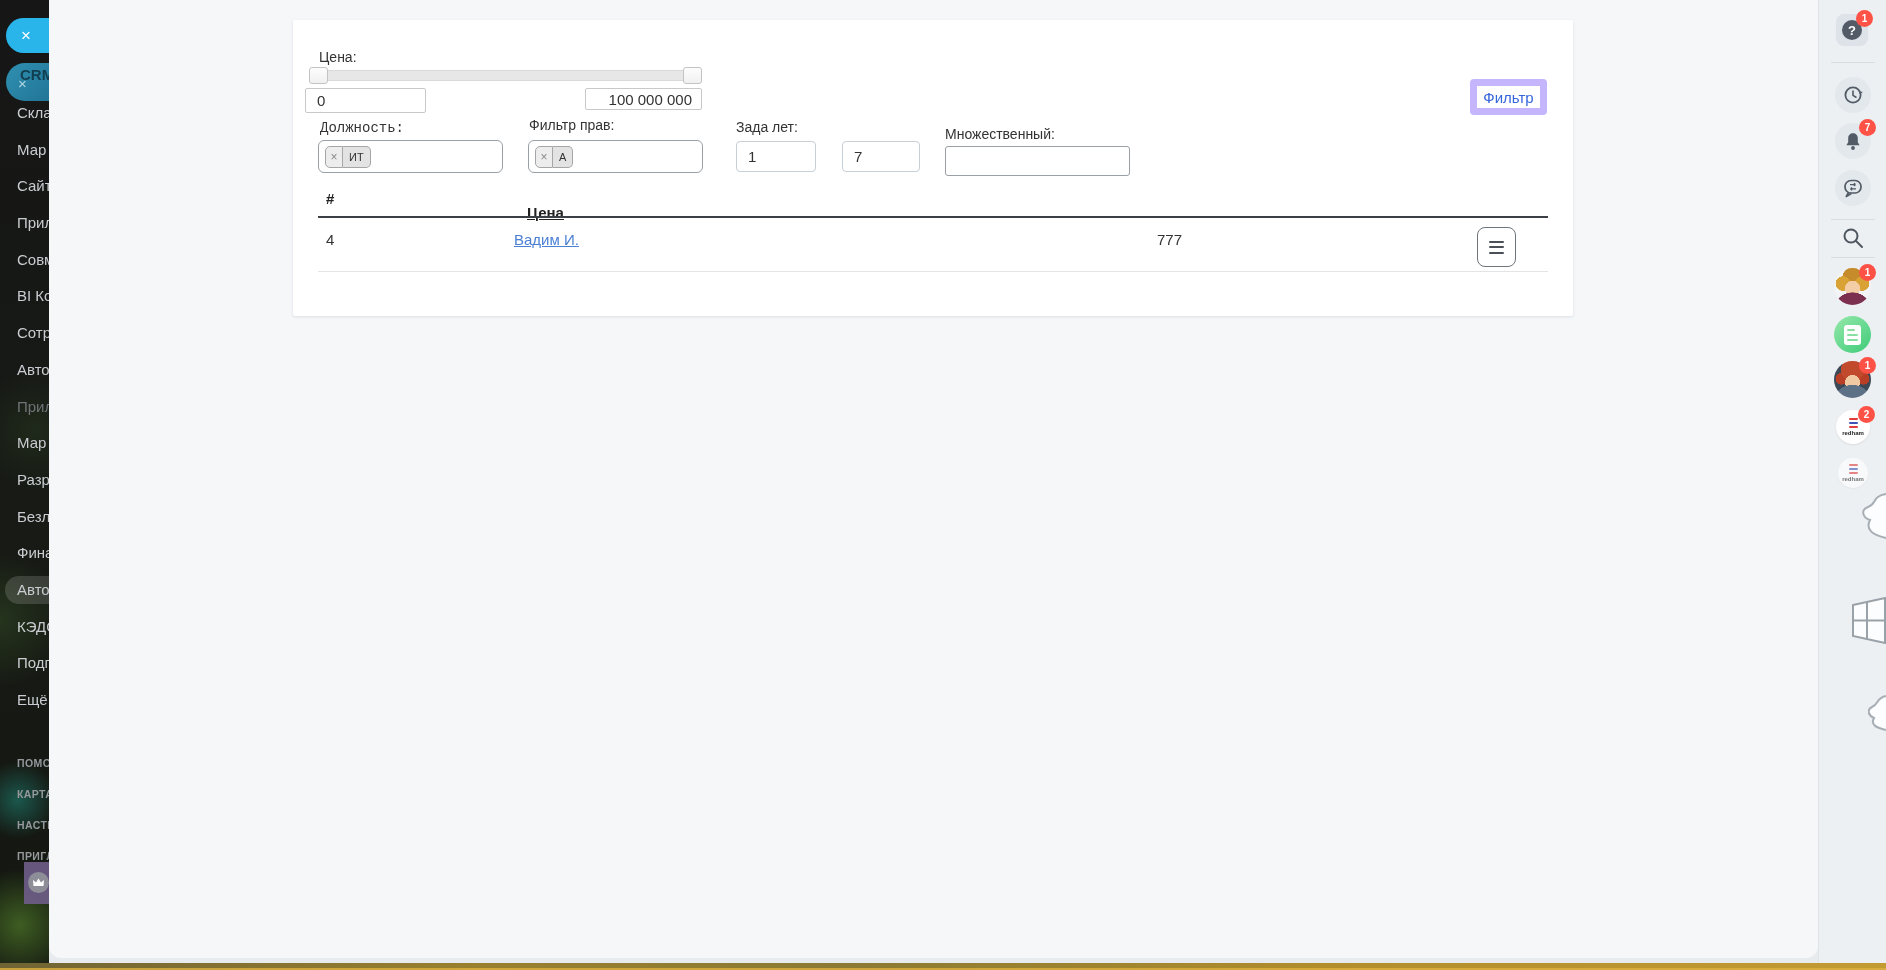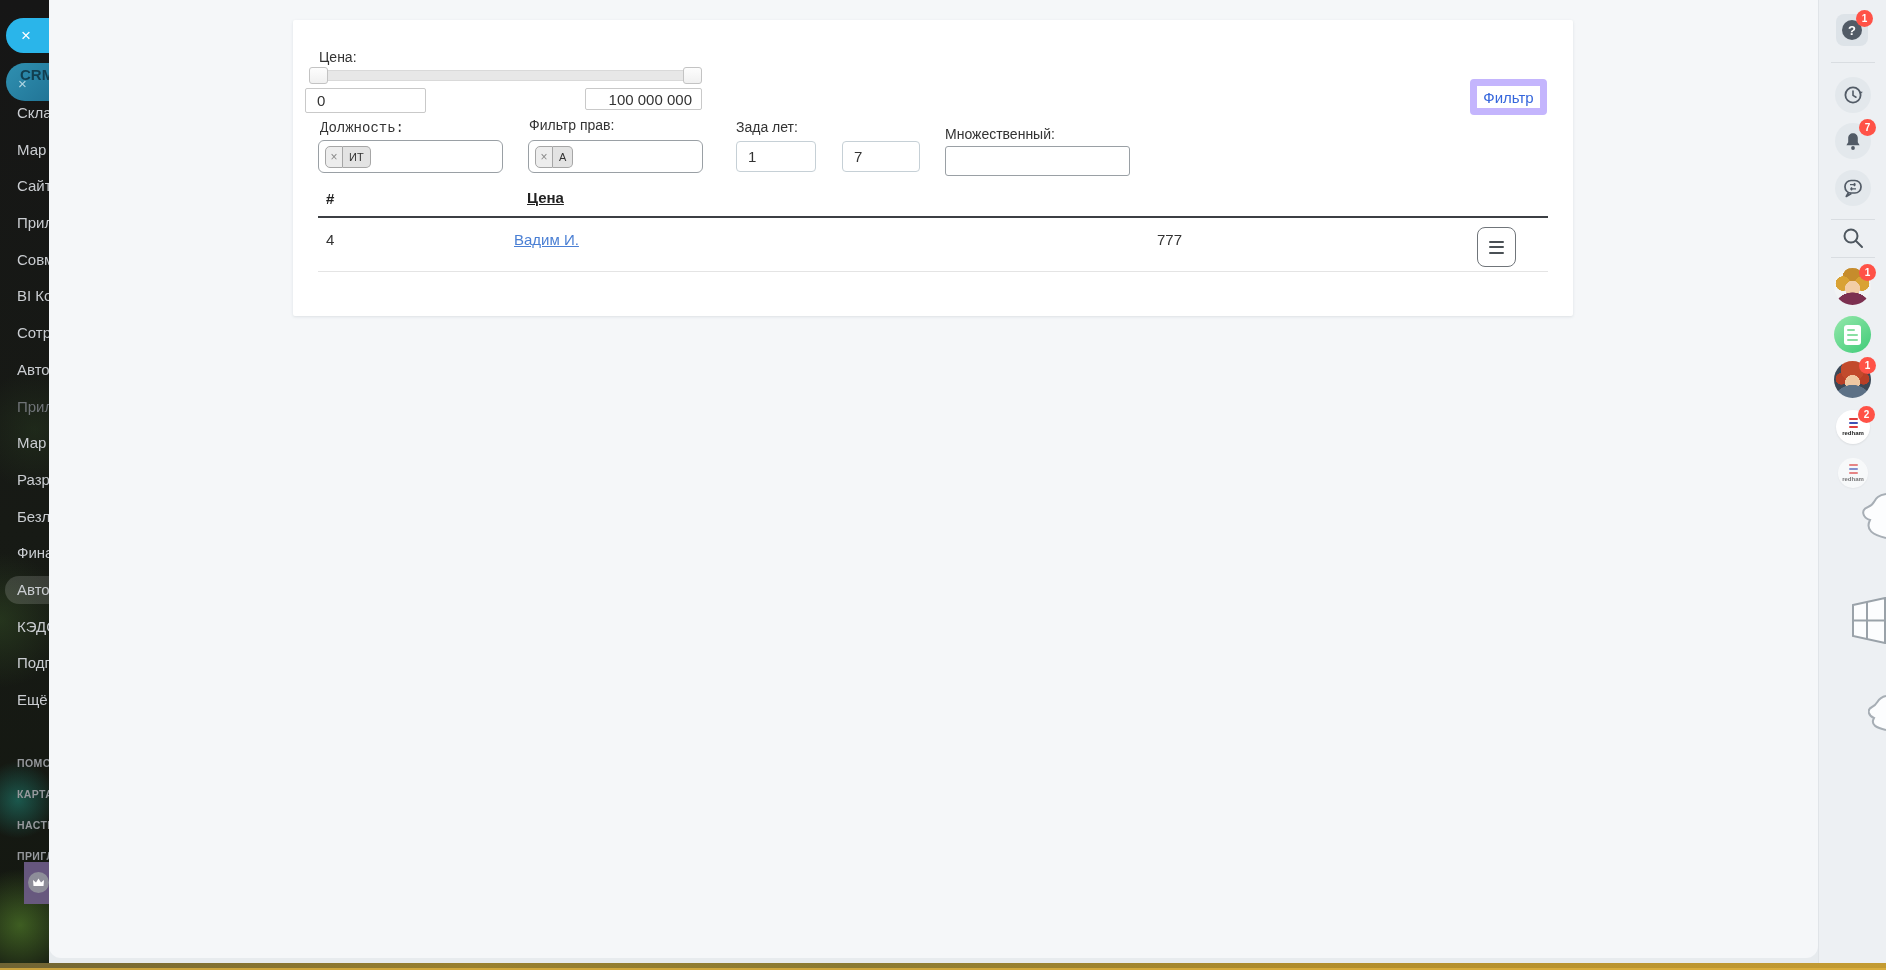--- a/index.html
+++ b/index.html
@@ -133,21 +133,21 @@
       <div class="tx">А</div>
     </div>
   </div>
 
   <input class="inp smallinp" style="left: 443px; top: 121px; width: 80px; height: 31px; padding-left: 11px;" value="1">
   <input class="inp smallinp" style="left: 549px; top: 121px; width: 78px; height: 31px; padding-left: 11px;" value="7">
 
   <input class="inp" style="left: 652px; top: 126px; width: 185px; height: 30px; border-color: rgb(154, 160, 165); border-radius: 3px; padding-left: 8px;" value="">
 
   <div class="th" style="left:33px;top:170px;">#</div>
-  <div class="th" style="left:234px;top:169px;text-decoration:underline;">Цена</div>
+  <div class="th" style="left:234px;top:184px;text-decoration:underline;">Цена</div>
   <div class="hline" style="top:196px;border-bottom:2px solid #3c3f44;"></div>
 
   <div>
     <div class="td" style="left:33px;top:211px;">4</div>
     <a class="link" style="left:221px;top:211px;">Вадим И.</a>
     <div class="td" style="left:864px;top:211px;">777</div>
     <div class="burger">
       <i></i>
         <i></i>
         <i></i>

